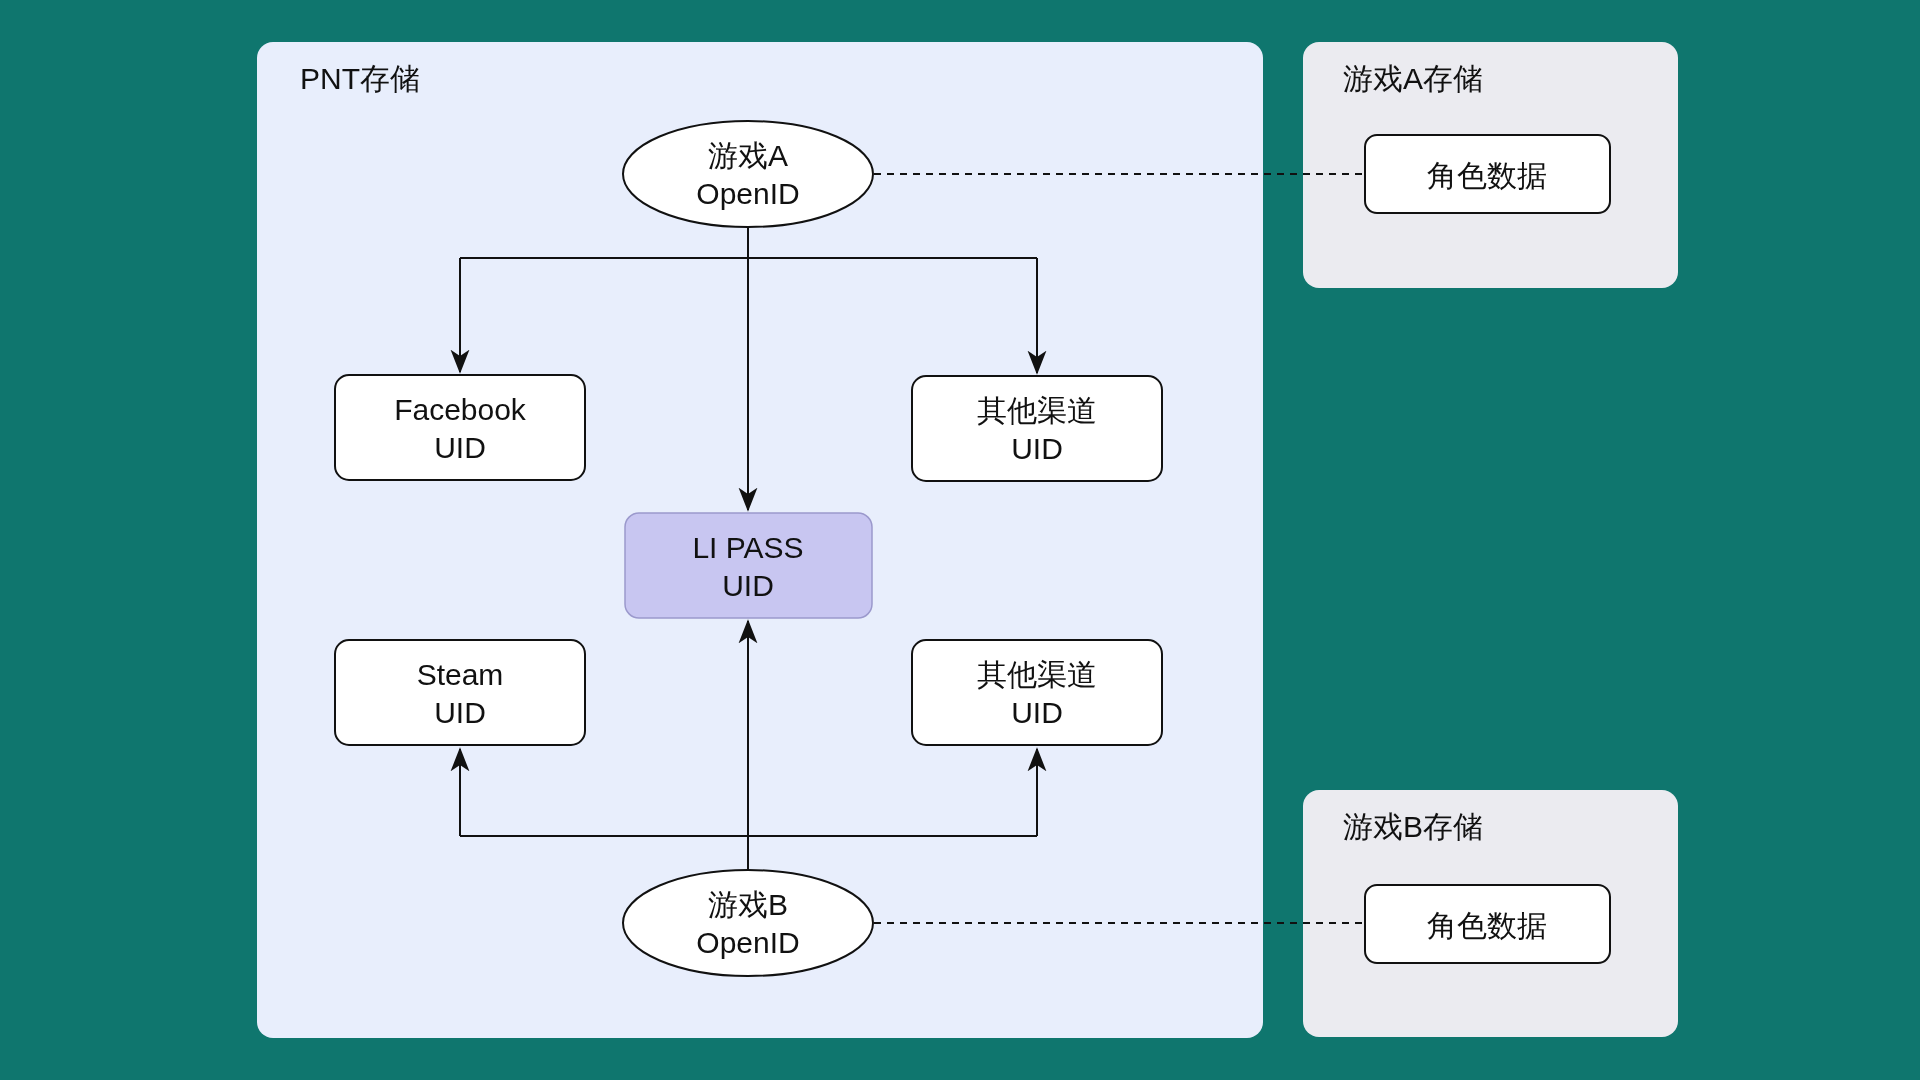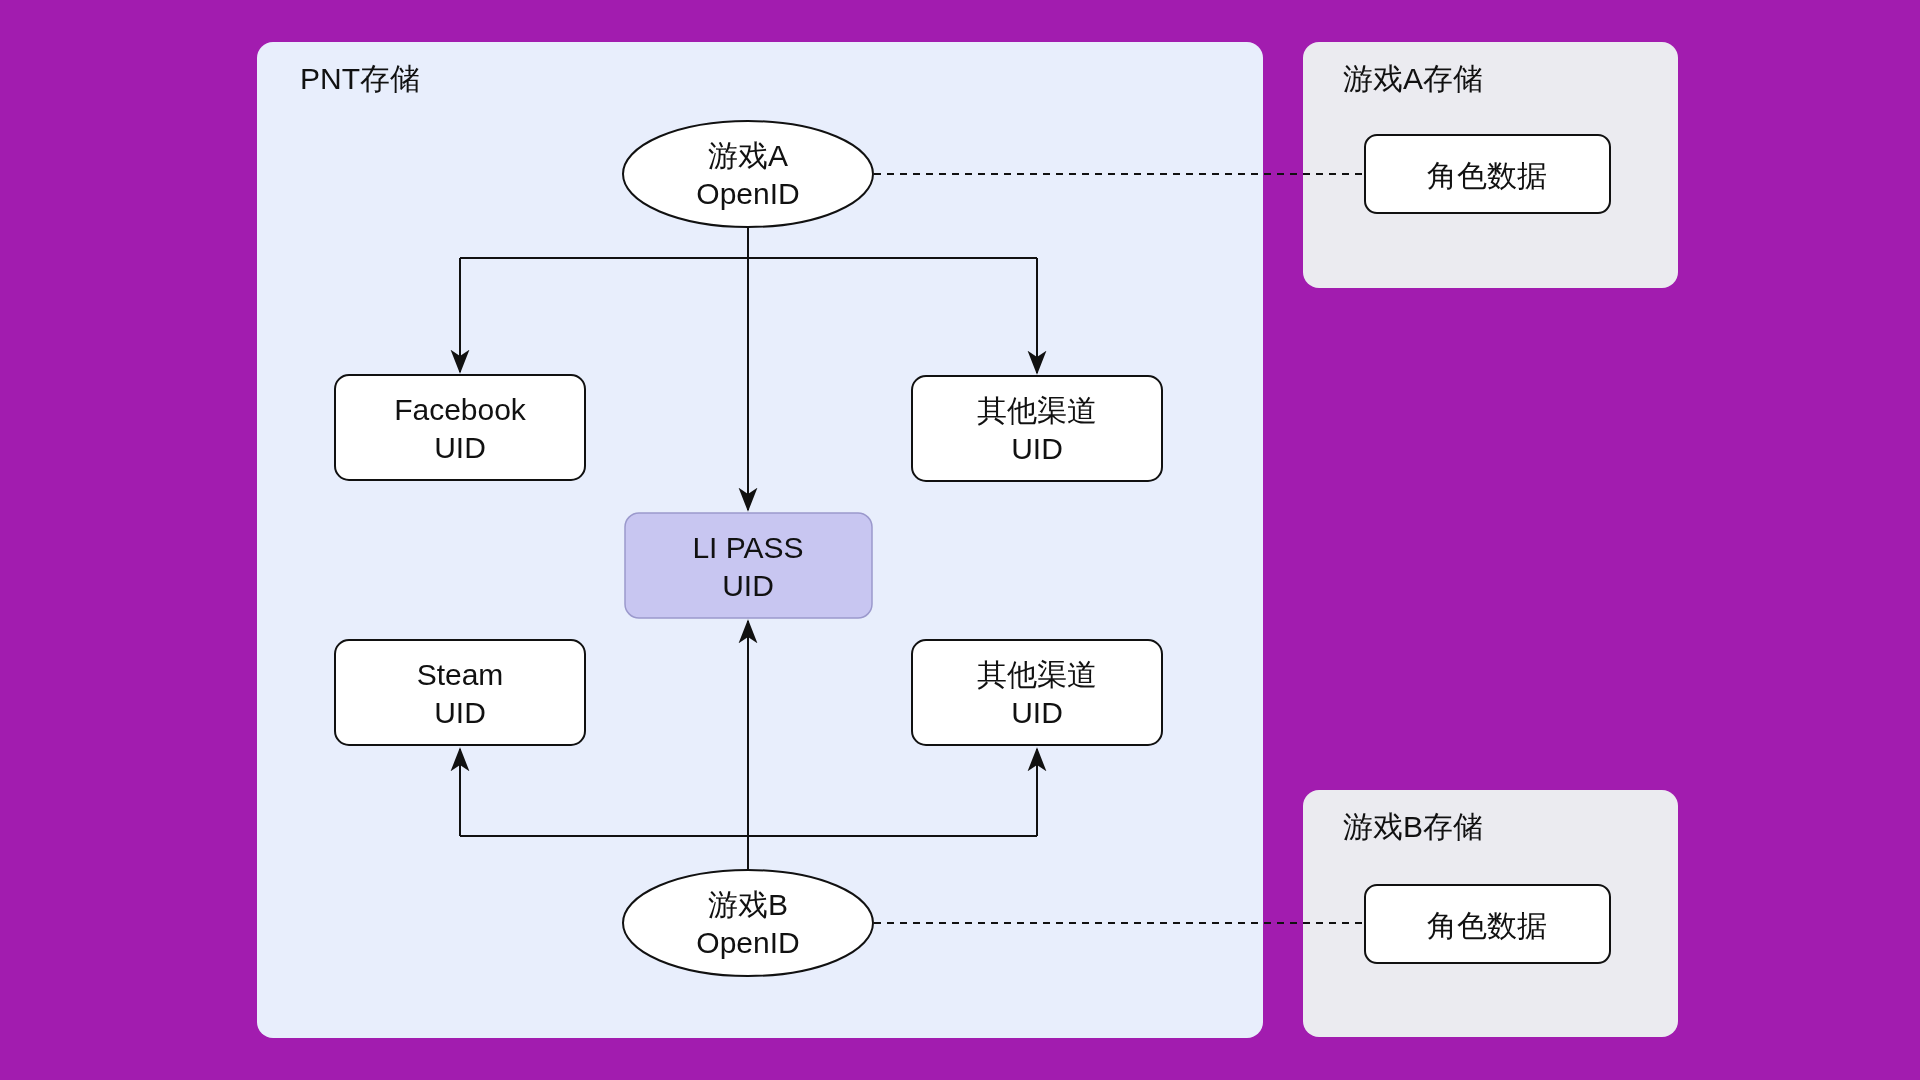--- a/index.html
+++ b/index.html
@@ -7,21 +7,21 @@
     padding: 0;
     background: #ffffff;
     width: 1920px;
     height: 1080px;
     overflow: hidden;
   }
   .stage {
     position: relative;
     width: 1920px;
     height: 1080px;
-    background: #a21caf;
+    background: #0f766e;
   }
   svg {
     display: block;
   }
   .node-text {
     font-family: "Liberation Sans", "DejaVu Sans", sans-serif;
     font-size: 30px;
     fill: #111111;
   }
   .container-label {

